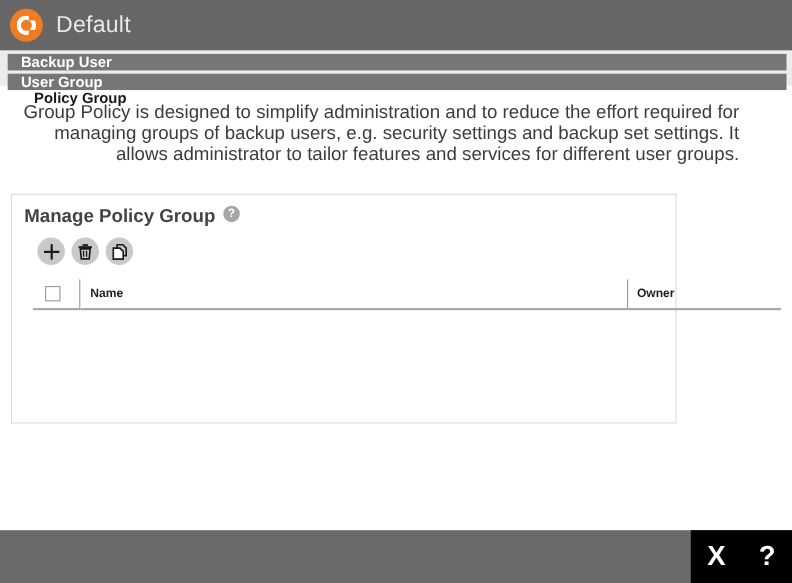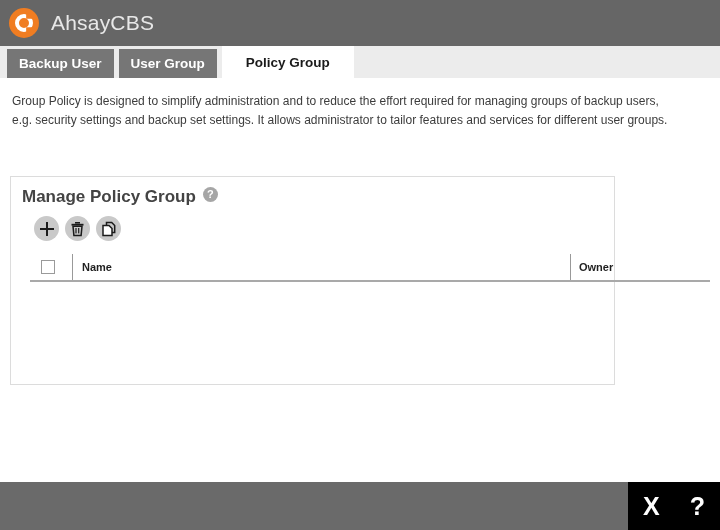--- a/index.html
+++ b/index.html
@@ -54,20 +54,21 @@
   }
 
   
   .tab-strip {
     height: 32px;
     background: #ececec;
     display: flex;
     align-items: stretch;
     padding-left: 7px;
     box-sizing: border-box;
+    flex-direction: column;
   }
   .tab {
     display: flex;
     align-items: center;
     padding: 0 12px;
     font-size: 13.5px;
     font-weight: bold;
     color: #ffffff;
     background: #767676;
     margin-right: 5px;
@@ -78,24 +79,25 @@
   .tab.active {
     background: #ffffff;
     color: #1a1a1a;
     margin-top: 0;
     padding: 0 24px;
   }
 
   
   .description {
     padding: 14px 16px 0 12px;
-    font-size: 12px;
+    font-size: 17px;
     color: #3c3c3c;
     line-height: 19px;
     max-width: 660px;
+    text-align: right;
   }
 
   
   .panel {
     position: absolute;
     left: 10px;
     top: 176px;
     width: 605px;
     height: 209px;
     border: 1px solid #dcdcdc;
@@ -222,21 +224,21 @@
     cursor: pointer;
     line-height: 1;
     font-family: "Liberation Sans", sans-serif;
   }
 </style>
 </head>
 <body>
 
 <div class="brand-header">
   <div class="brand-logo"></div>
-  <div class="brand-title">AhsayCBS</div>
+  <div class="brand-title">Default</div>
 </div>
 
 <div class="tab-strip">
   <div class="tab">Backup User</div>
   <div class="tab">User Group</div>
   <div class="tab active">Policy Group</div>
 </div>
 
 <div class="description">Group Policy is designed to simplify administration and to reduce the effort required for managing groups of backup users, e.g. security settings and backup set settings. It allows administrator to tailor features and services for different user groups.</div>
 

